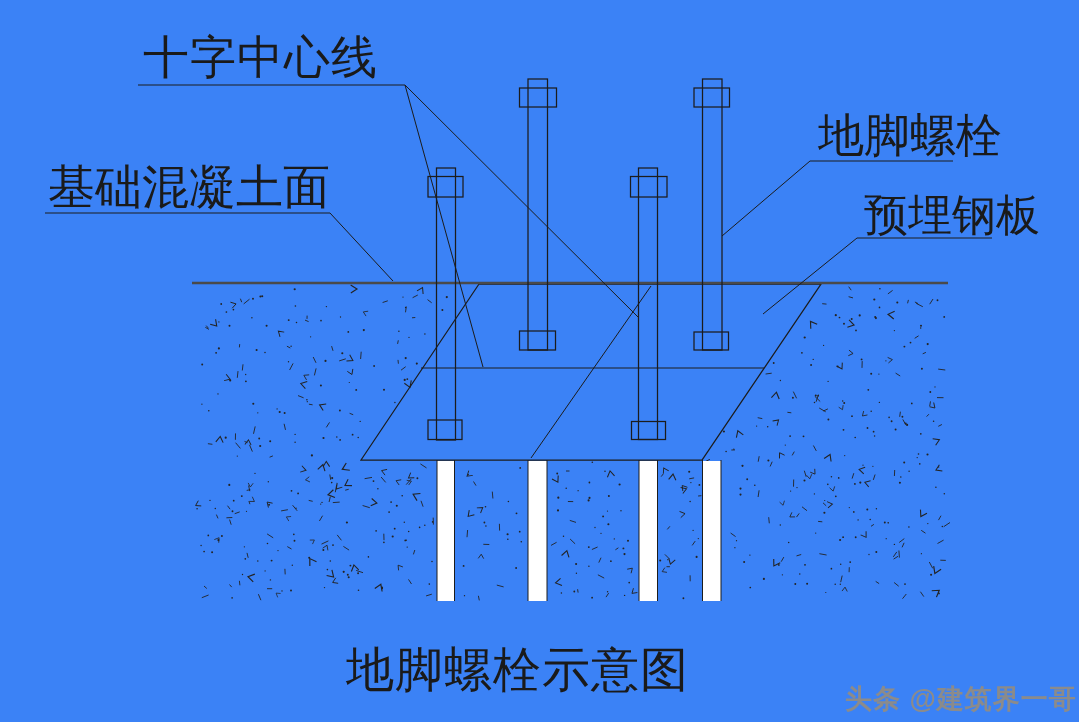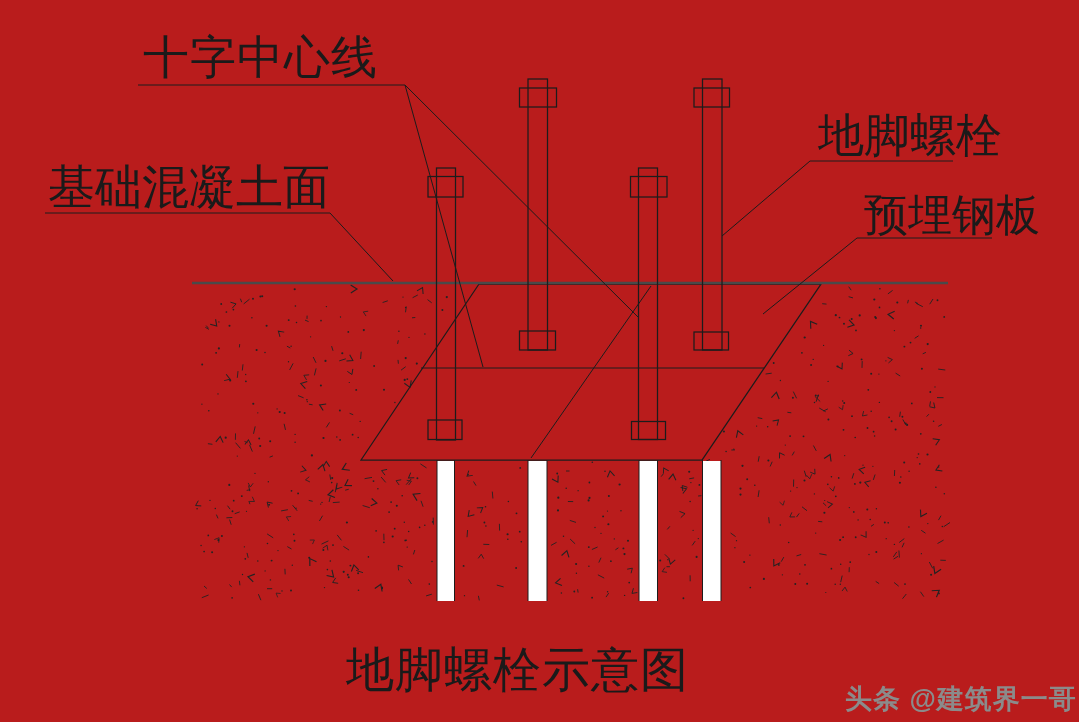--- a/index.html
+++ b/index.html
@@ -1,20 +1,20 @@
 <!DOCTYPE html>
 <html><head>
 <meta charset="utf-8">
 <style>
   html, body {
     margin: 0; padding: 0; background: #ffffff;
     width: 1079px; height: 722px; overflow: hidden;
     font-family: "Liberation Serif", "DejaVu Serif", serif;
   }
-  #stage { position: relative; width: 1079px; height: 722px; background: #b91c1c; }
+  #stage { position: relative; width: 1079px; height: 722px; background: #3b82f6; }
   svg { display: block; }
   .cad-label {
     font-family: "Liberation Serif", "DejaVu Serif", serif;
     fill: #1a1a1a;
   }
   .watermark-text {
     font-family: "Liberation Sans", "DejaVu Sans", sans-serif;
     font-weight: bold;
     fill: var(--wm, #8b8b8b);
     letter-spacing: 1px;

